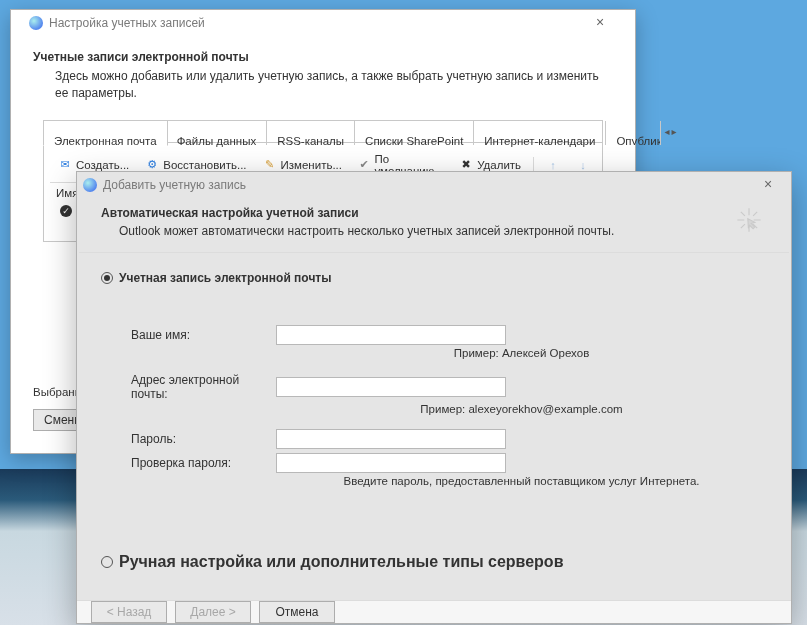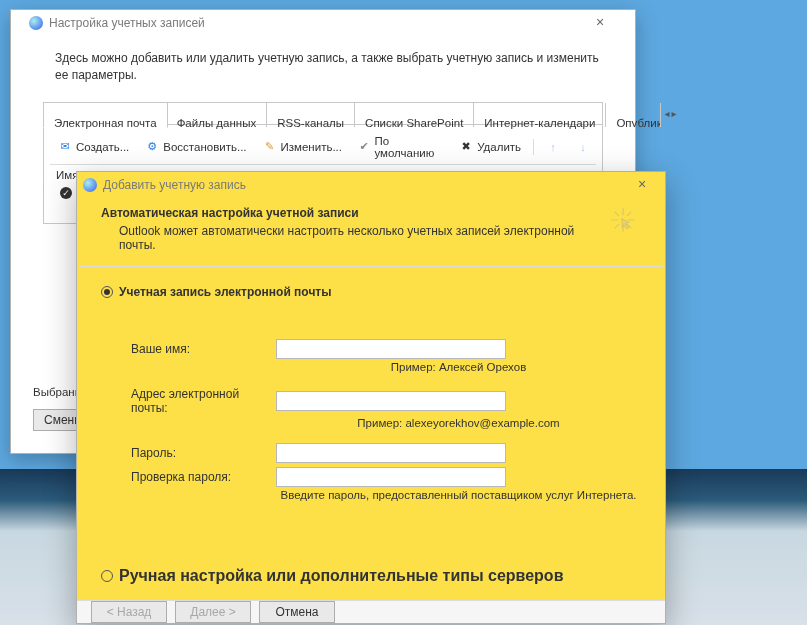--- a/index.html
+++ b/index.html
@@ -42,21 +42,21 @@
 .listhead { font-size: 11.5px; padding: 4px 6px; color: #333; }
 .listrow { display: flex; align-items: center; gap: 6px; font-size: 11.5px; padding: 2px 10px; color: #333; }
 .checkicon { width: 12px; height: 12px; border-radius: 50%; background: #333; color: #fff; font-size: 9px; line-height: 12px; text-align: center; }
 
 .bottom-area { position: absolute; left: 22px; bottom: 55px; font-size: 11.5px; color: #333; }
 .change-btn { position: absolute; left: 22px; bottom: 22px; }
 .btn { font-size: 12px; padding: 3px 10px; border: 1px solid #adadad; background: #e9e9e9; color: #333; cursor: pointer; }
 .btn:disabled { color: #a8a8a8; }
 
 
-.win2 { position: absolute; left: 76px; top: 171px; width: 590px; height: 453px; background: #fde047; border: 1px solid #b0b0b0; box-shadow: 0 10px 30px rgba(0,0,0,.3); }
+.win2 { position: absolute; left: 76px; top: 171px; width: 716px; height: 453px; background: #e5e5e5; border: 1px solid #b0b0b0; box-shadow: 0 10px 30px rgba(0,0,0,.3); }
 .win2-titlebar { height: 26px; display: flex; align-items: center; padding: 0 6px; color: #7a7a7a; font-size: 12px; }
 .win2-titlebar .globe { width: 14px; height: 14px; border-radius: 50%; background: radial-gradient(circle at 35% 35%, #aee 0%, #58e 70%); margin-right: 6px; }
 .win2-titlebar .spacer { flex: 1; }
 .win2-close { width: 34px; height: 20px; text-align: center; font-size: 14px; color: #666; line-height: 18px; cursor: pointer; }
 
 .win2-header { padding: 8px 24px 14px 24px; display: flex; }
 .win2-header-text { flex: 1; }
 .win2-h1 { font-size: 12px; font-weight: 700; color: #333; margin-bottom: 4px; }
 .win2-h2 { font-size: 12px; color: #333; padding-left: 18px; }
 .cursor-icon { width: 28px; height: 28px; margin-right: 4px; opacity: .35; }
@@ -84,20 +84,21 @@
 
 <div class="win1">
   <div class="win1-titlebar">
     <span class="globe"></span>
     <span>Настройка учетных записей</span>
     <span class="spacer"></span>
     <span class="win1-close">×</span>
   </div>
 
   <div class="win1-body">
+    <div class="win1-heading">Учетные записи электронной почты</div>
     <div class="win1-desc">Здесь можно добавить или удалить учетную запись, а также выбрать учетную запись и изменить ее параметры.</div>
 
     <div class="tabs">
       <div class="tab active">Электронная почта</div>
       <div class="tab">Файлы данных</div>
       <div class="tab">RSS-каналы</div>
       <div class="tab">Списки SharePoint</div>
       <div class="tab">Интернет-календари</div>
       <div class="tab tab-cut">Опублико</div>
       <div class="tab-scroll">

